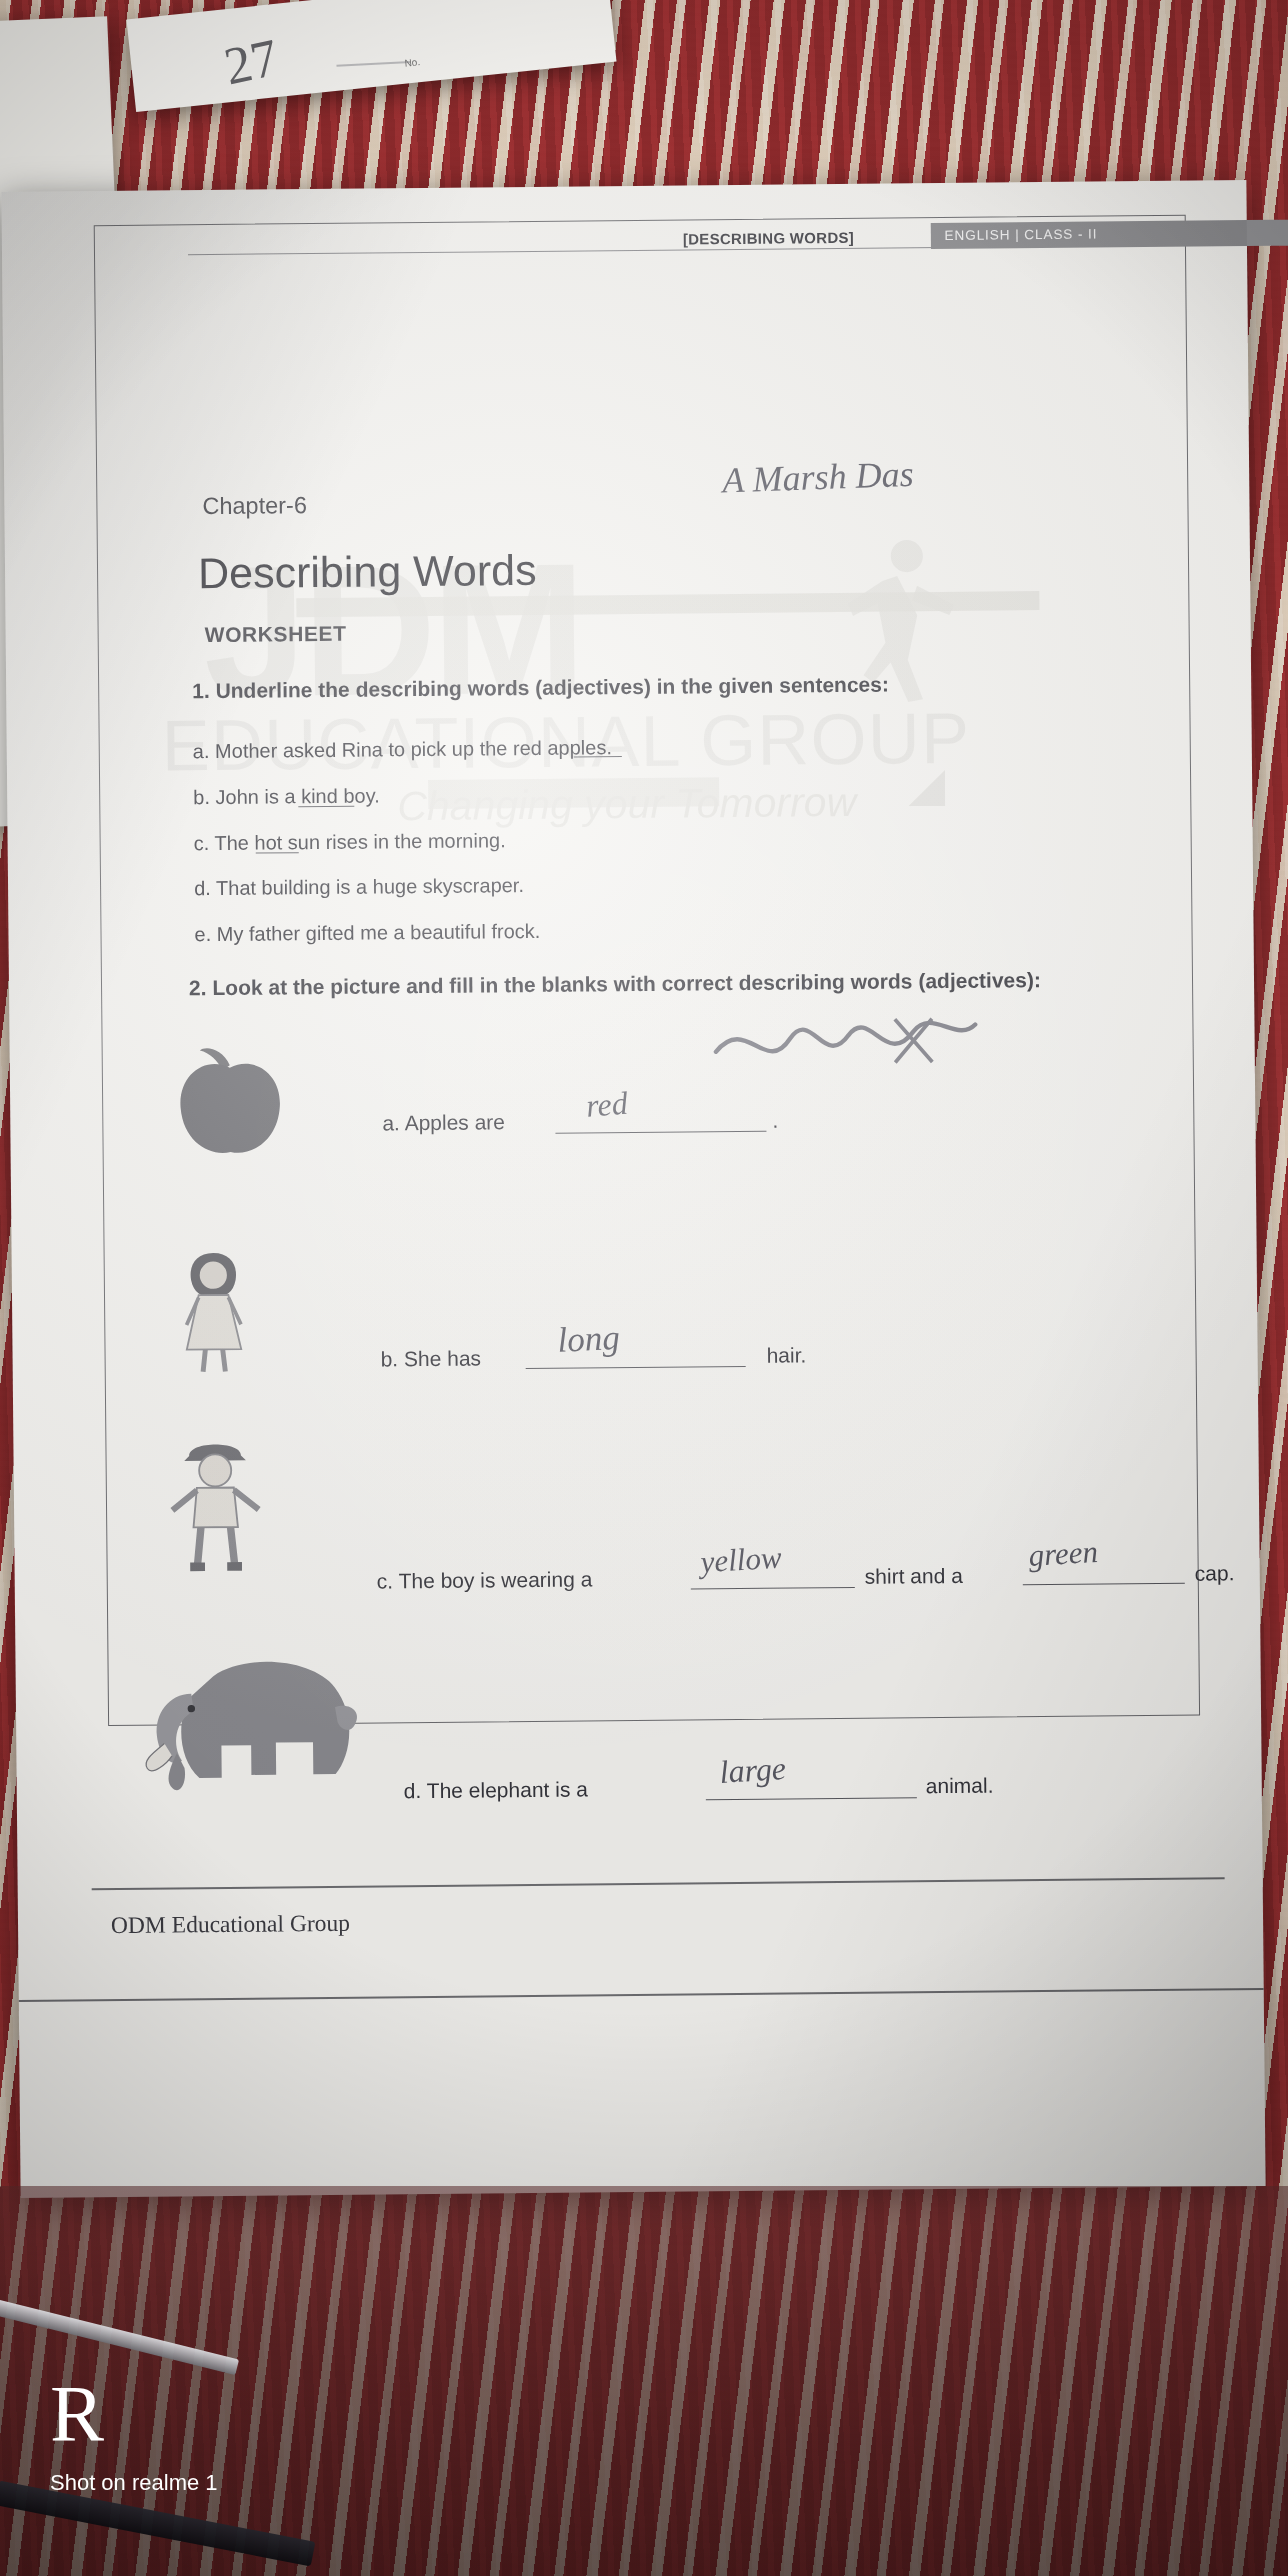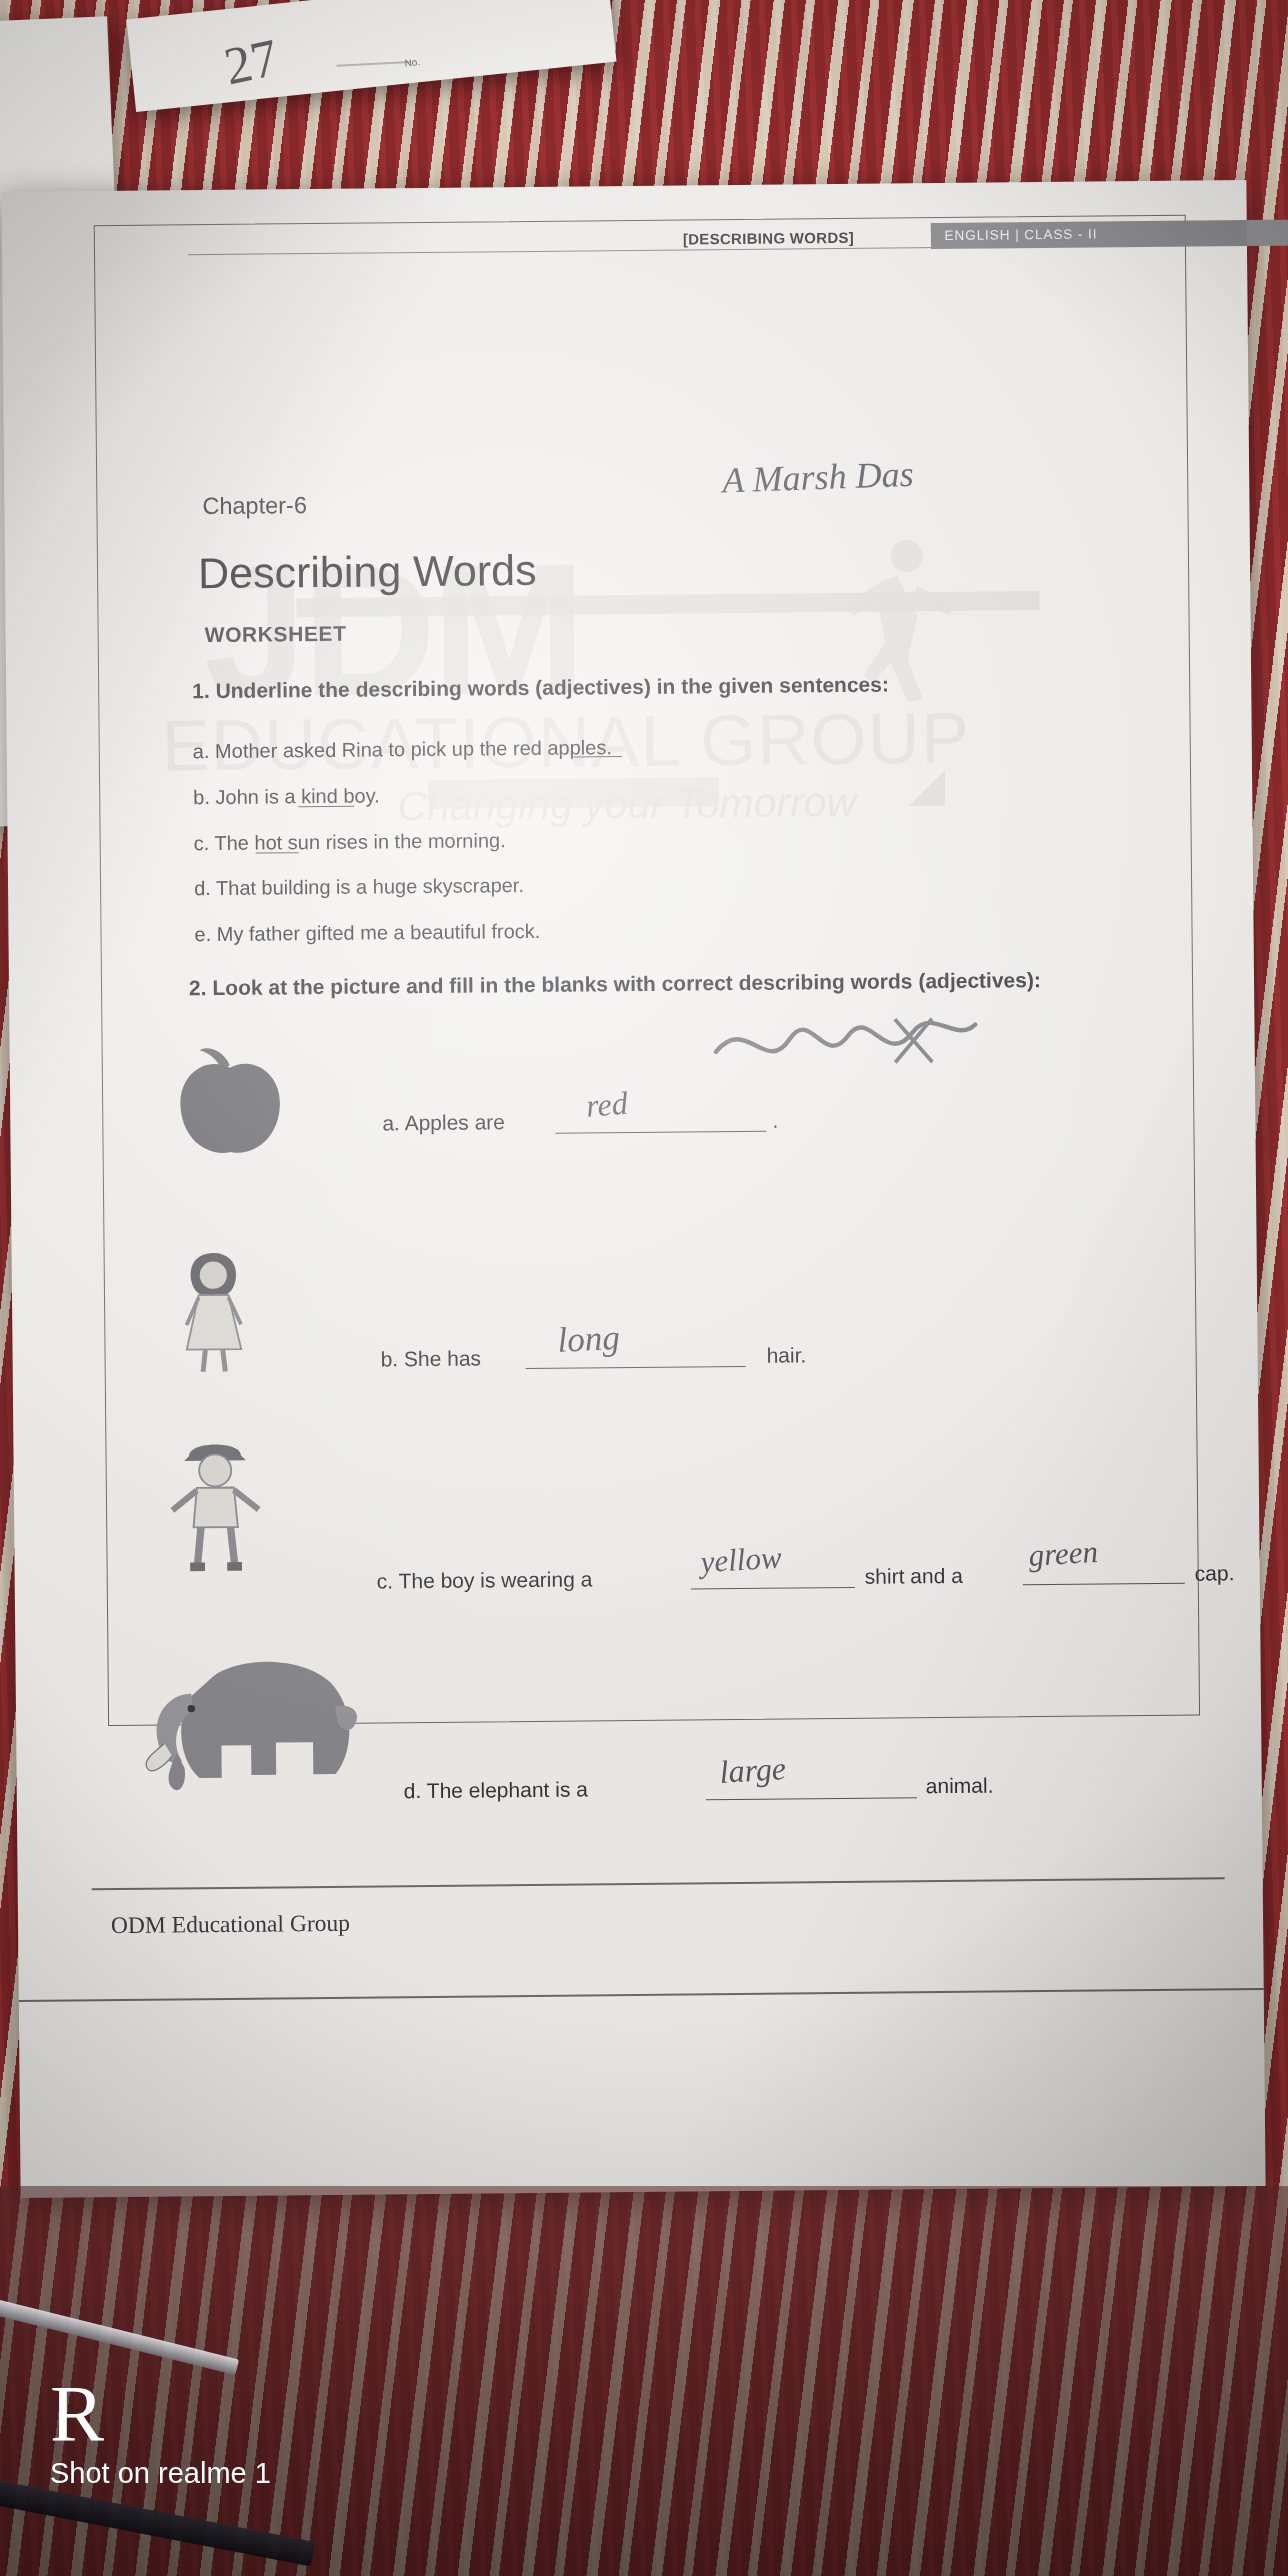--- a/index.html
+++ b/index.html
@@ -86,21 +86,21 @@
   
   .art{position:absolute;}
   .footer-name{position:absolute;left:93px;top:1591px;font-size:23.5px;color:#3b3b42;
         font-family:"Liberation Serif",serif;}
   .footer-rule{position:absolute;left:74px;width:1133px;height:1.9px;background:#6e6e72;}
   .pg-ghost{position:absolute;right:99px;top:1585px;font-size:13.6px;color:#d3d1cd;}
 
   
   .realme{position:absolute;left:50px;top:2378px;color:#fff;}
   .realme .r{font-size:81px;line-height:.9;font-family:"Liberation Serif",serif;}
-  .realme .t{font-size:29px;margin-top:6px;}
+  .realme .t{font-size:22px;margin-top:19px;}
   .pen{position:absolute;left:-18.6px;top:2328px;width:260px;height:16px;background:linear-gradient(#d8d8dc,#6d6d72);
        transform:rotate(14deg);border-radius:2.5px;opacity:.95;}
   .pen2{position:absolute;left:-6.2px;top:2511px;width:322px;height:25px;background:linear-gradient(#23232a,#0c0c10);
        transform:rotate(11deg);border-radius:3.7px;opacity:.95;}
 </style>
 </head>
 <body>
 
 <div class="photo">
   <div class="cloth"></div>

